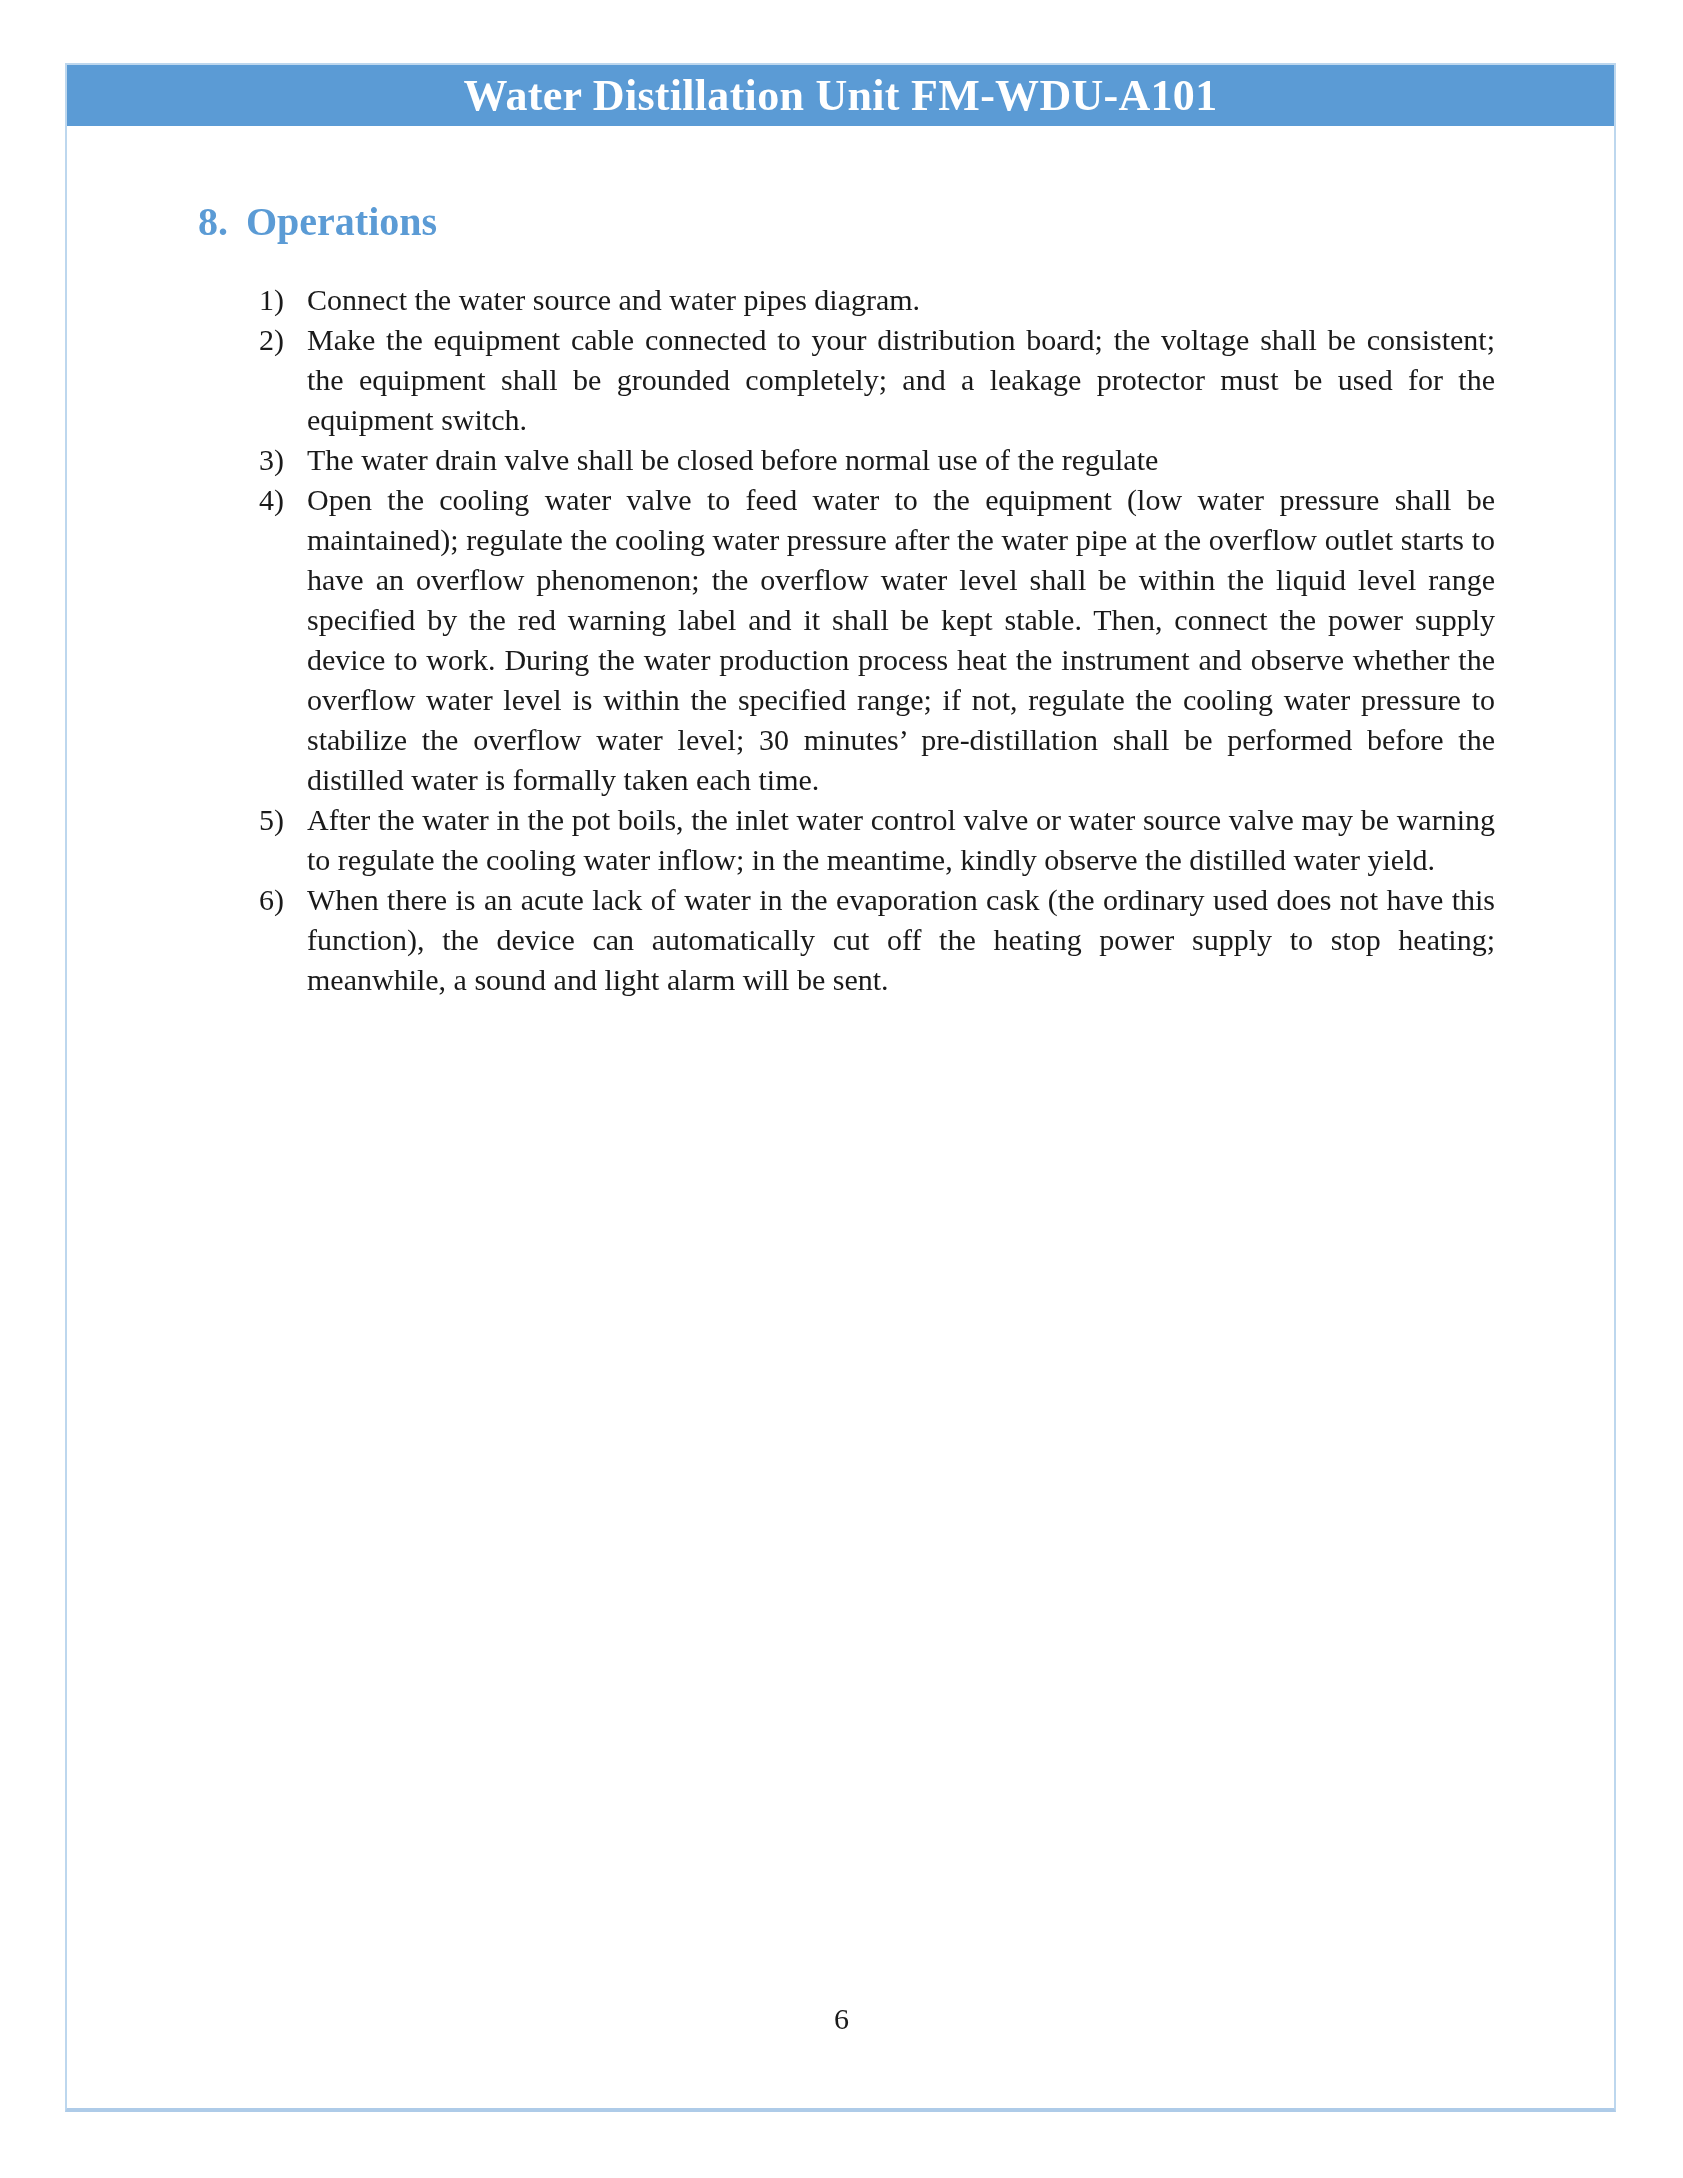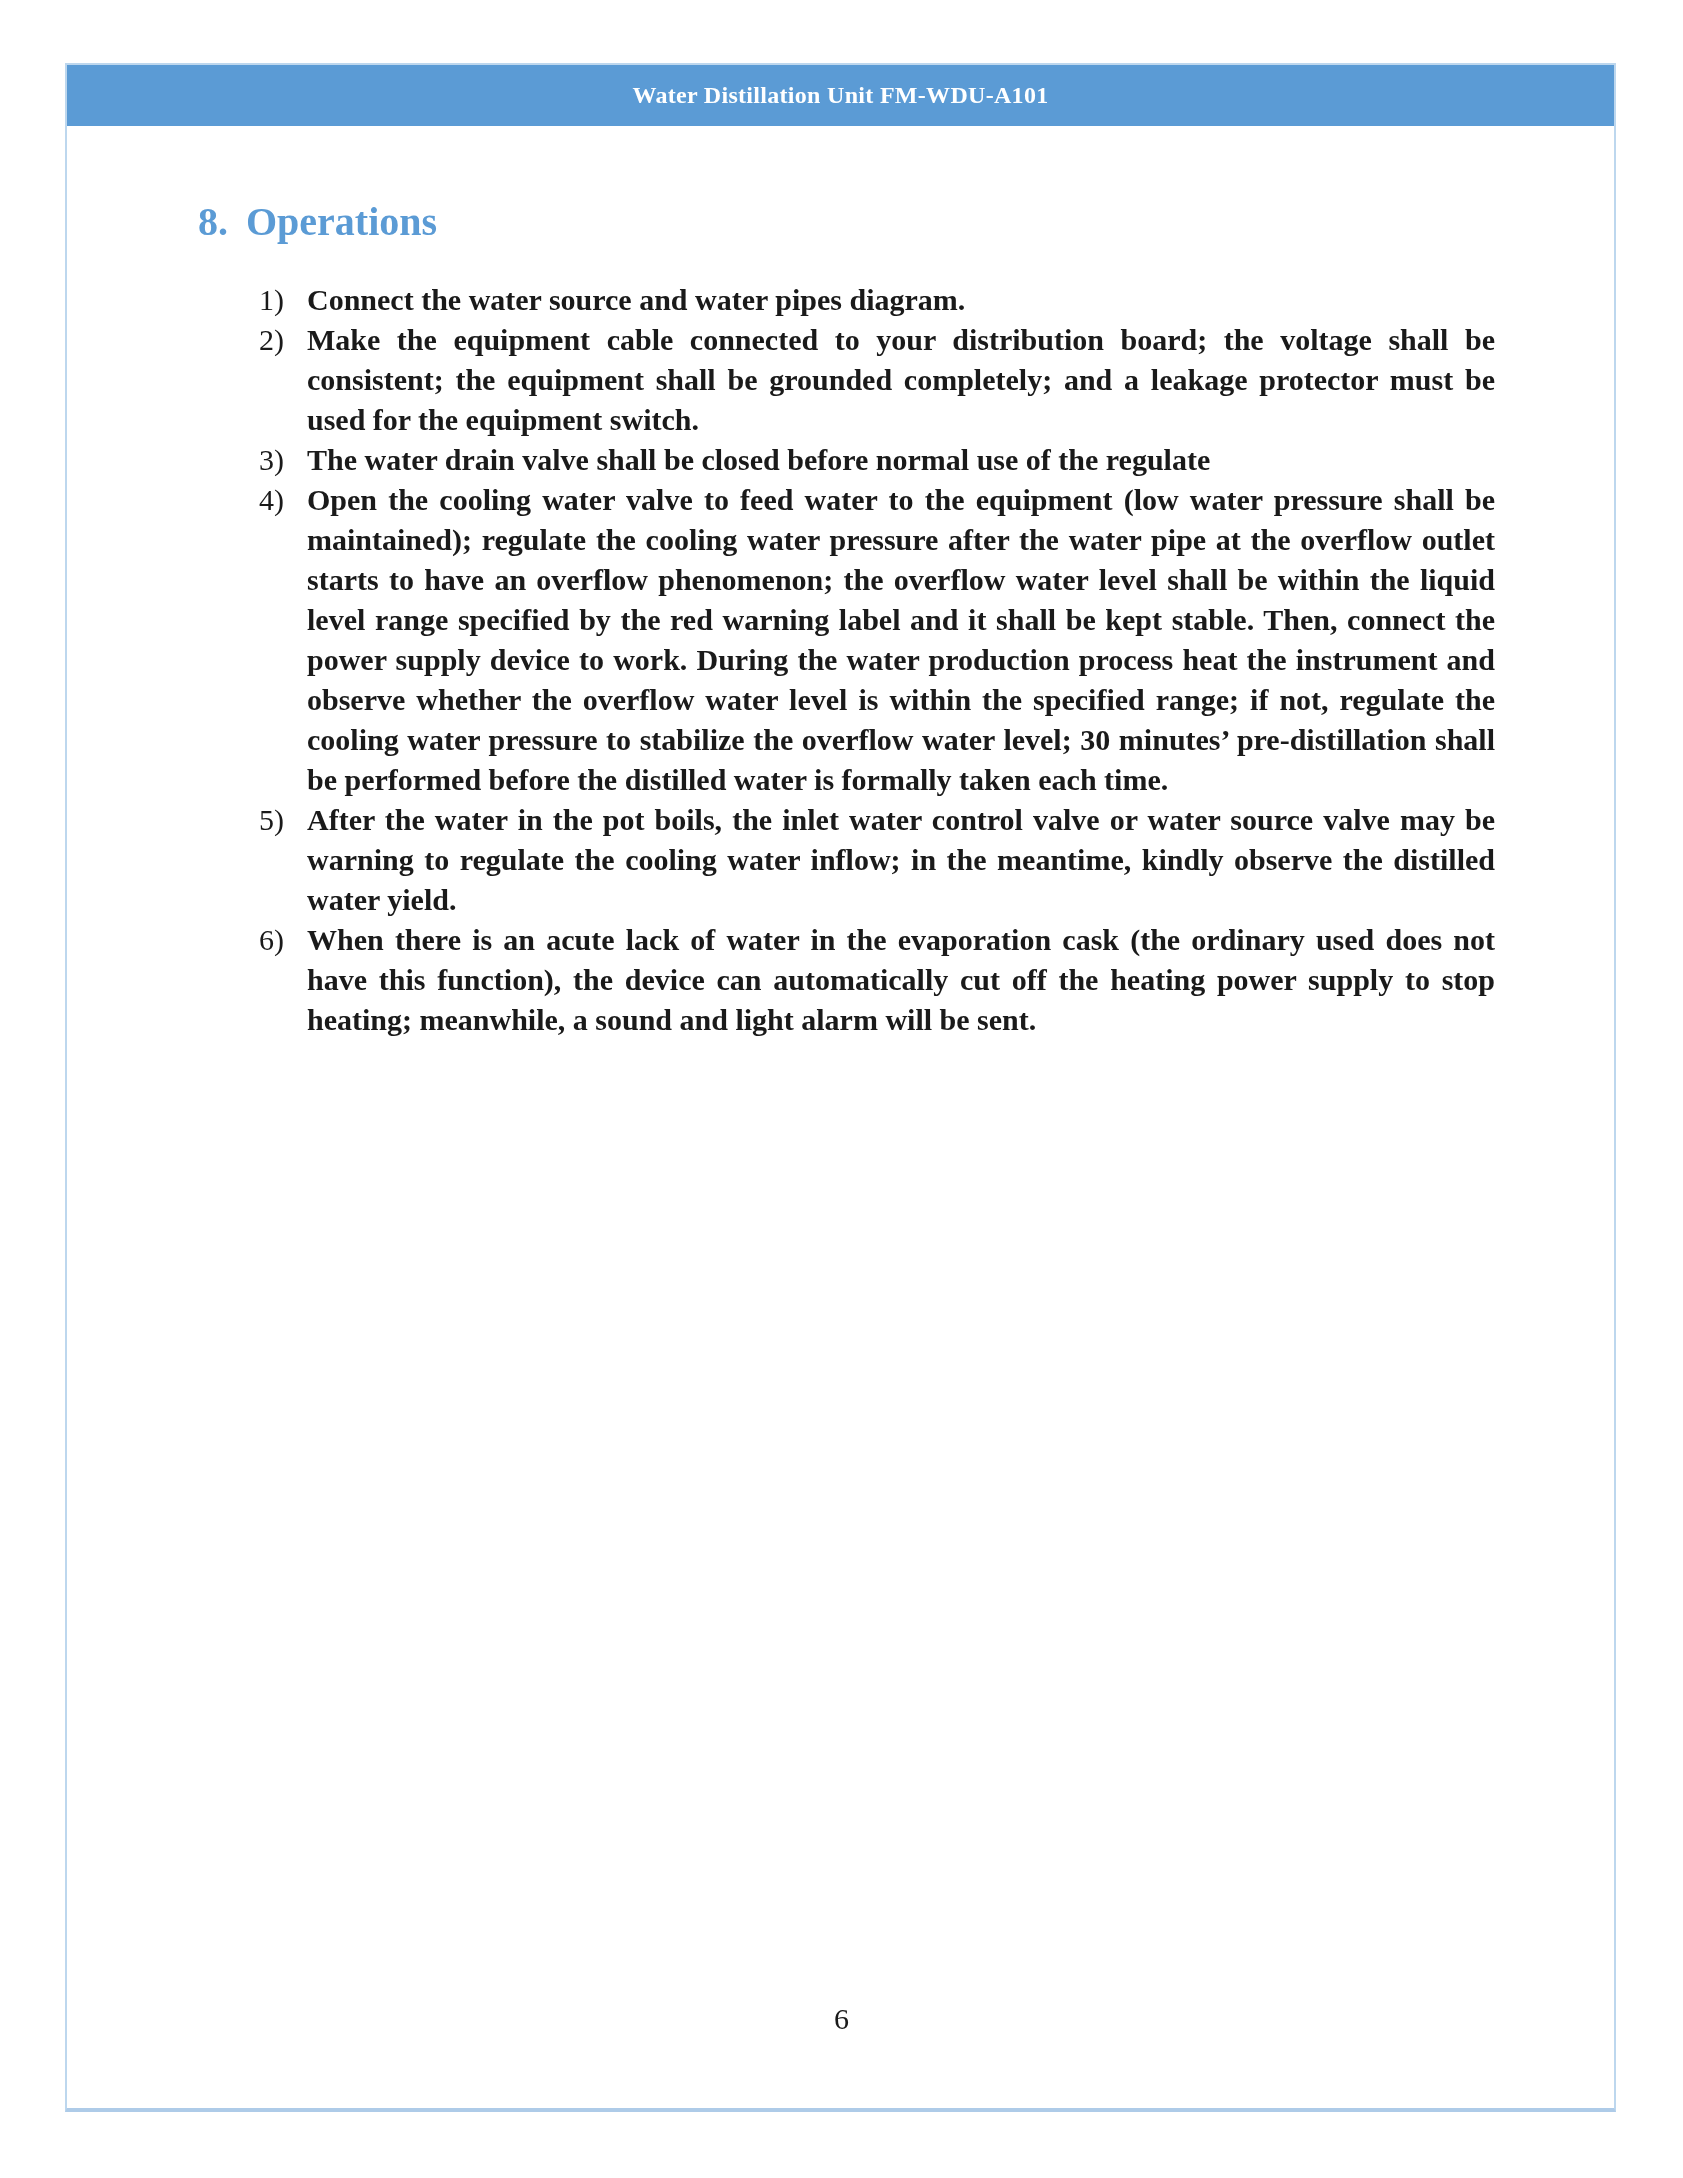--- a/index.html
+++ b/index.html
@@ -30,21 +30,21 @@
     left: 0;
     top: 0;
     width: 100%;
     height: 61px;
     background: #5B9BD5;
   }
   .page-title {
     width: 100%;
     text-align: center;
     line-height: 61px;
-    font-size: 24px;
+    font-size: 44px;
     font-weight: 700;
     color: #ffffff;
     letter-spacing: 0.3px;
   }
   .section-heading {
     position: absolute;
     left: 198px;
     top: 200px;
     display: flex;
     align-items: baseline;
@@ -72,21 +72,20 @@
     align-items: flex-start;
   }
   .op-num {
     flex: 0 0 48px;
     width: 48px;
   }
   .op-text {
     flex: 1 1 auto;
     text-align: justify;
     text-justify: inter-word;
-    font-weight: bold;
   }
   .page-number {
     position: absolute;
     left: 0;
     top: 1999px;
     width: 1683px;
     text-align: center;
     font-size: 30px;
     line-height: 40px;
     color: #1a1a1a;

